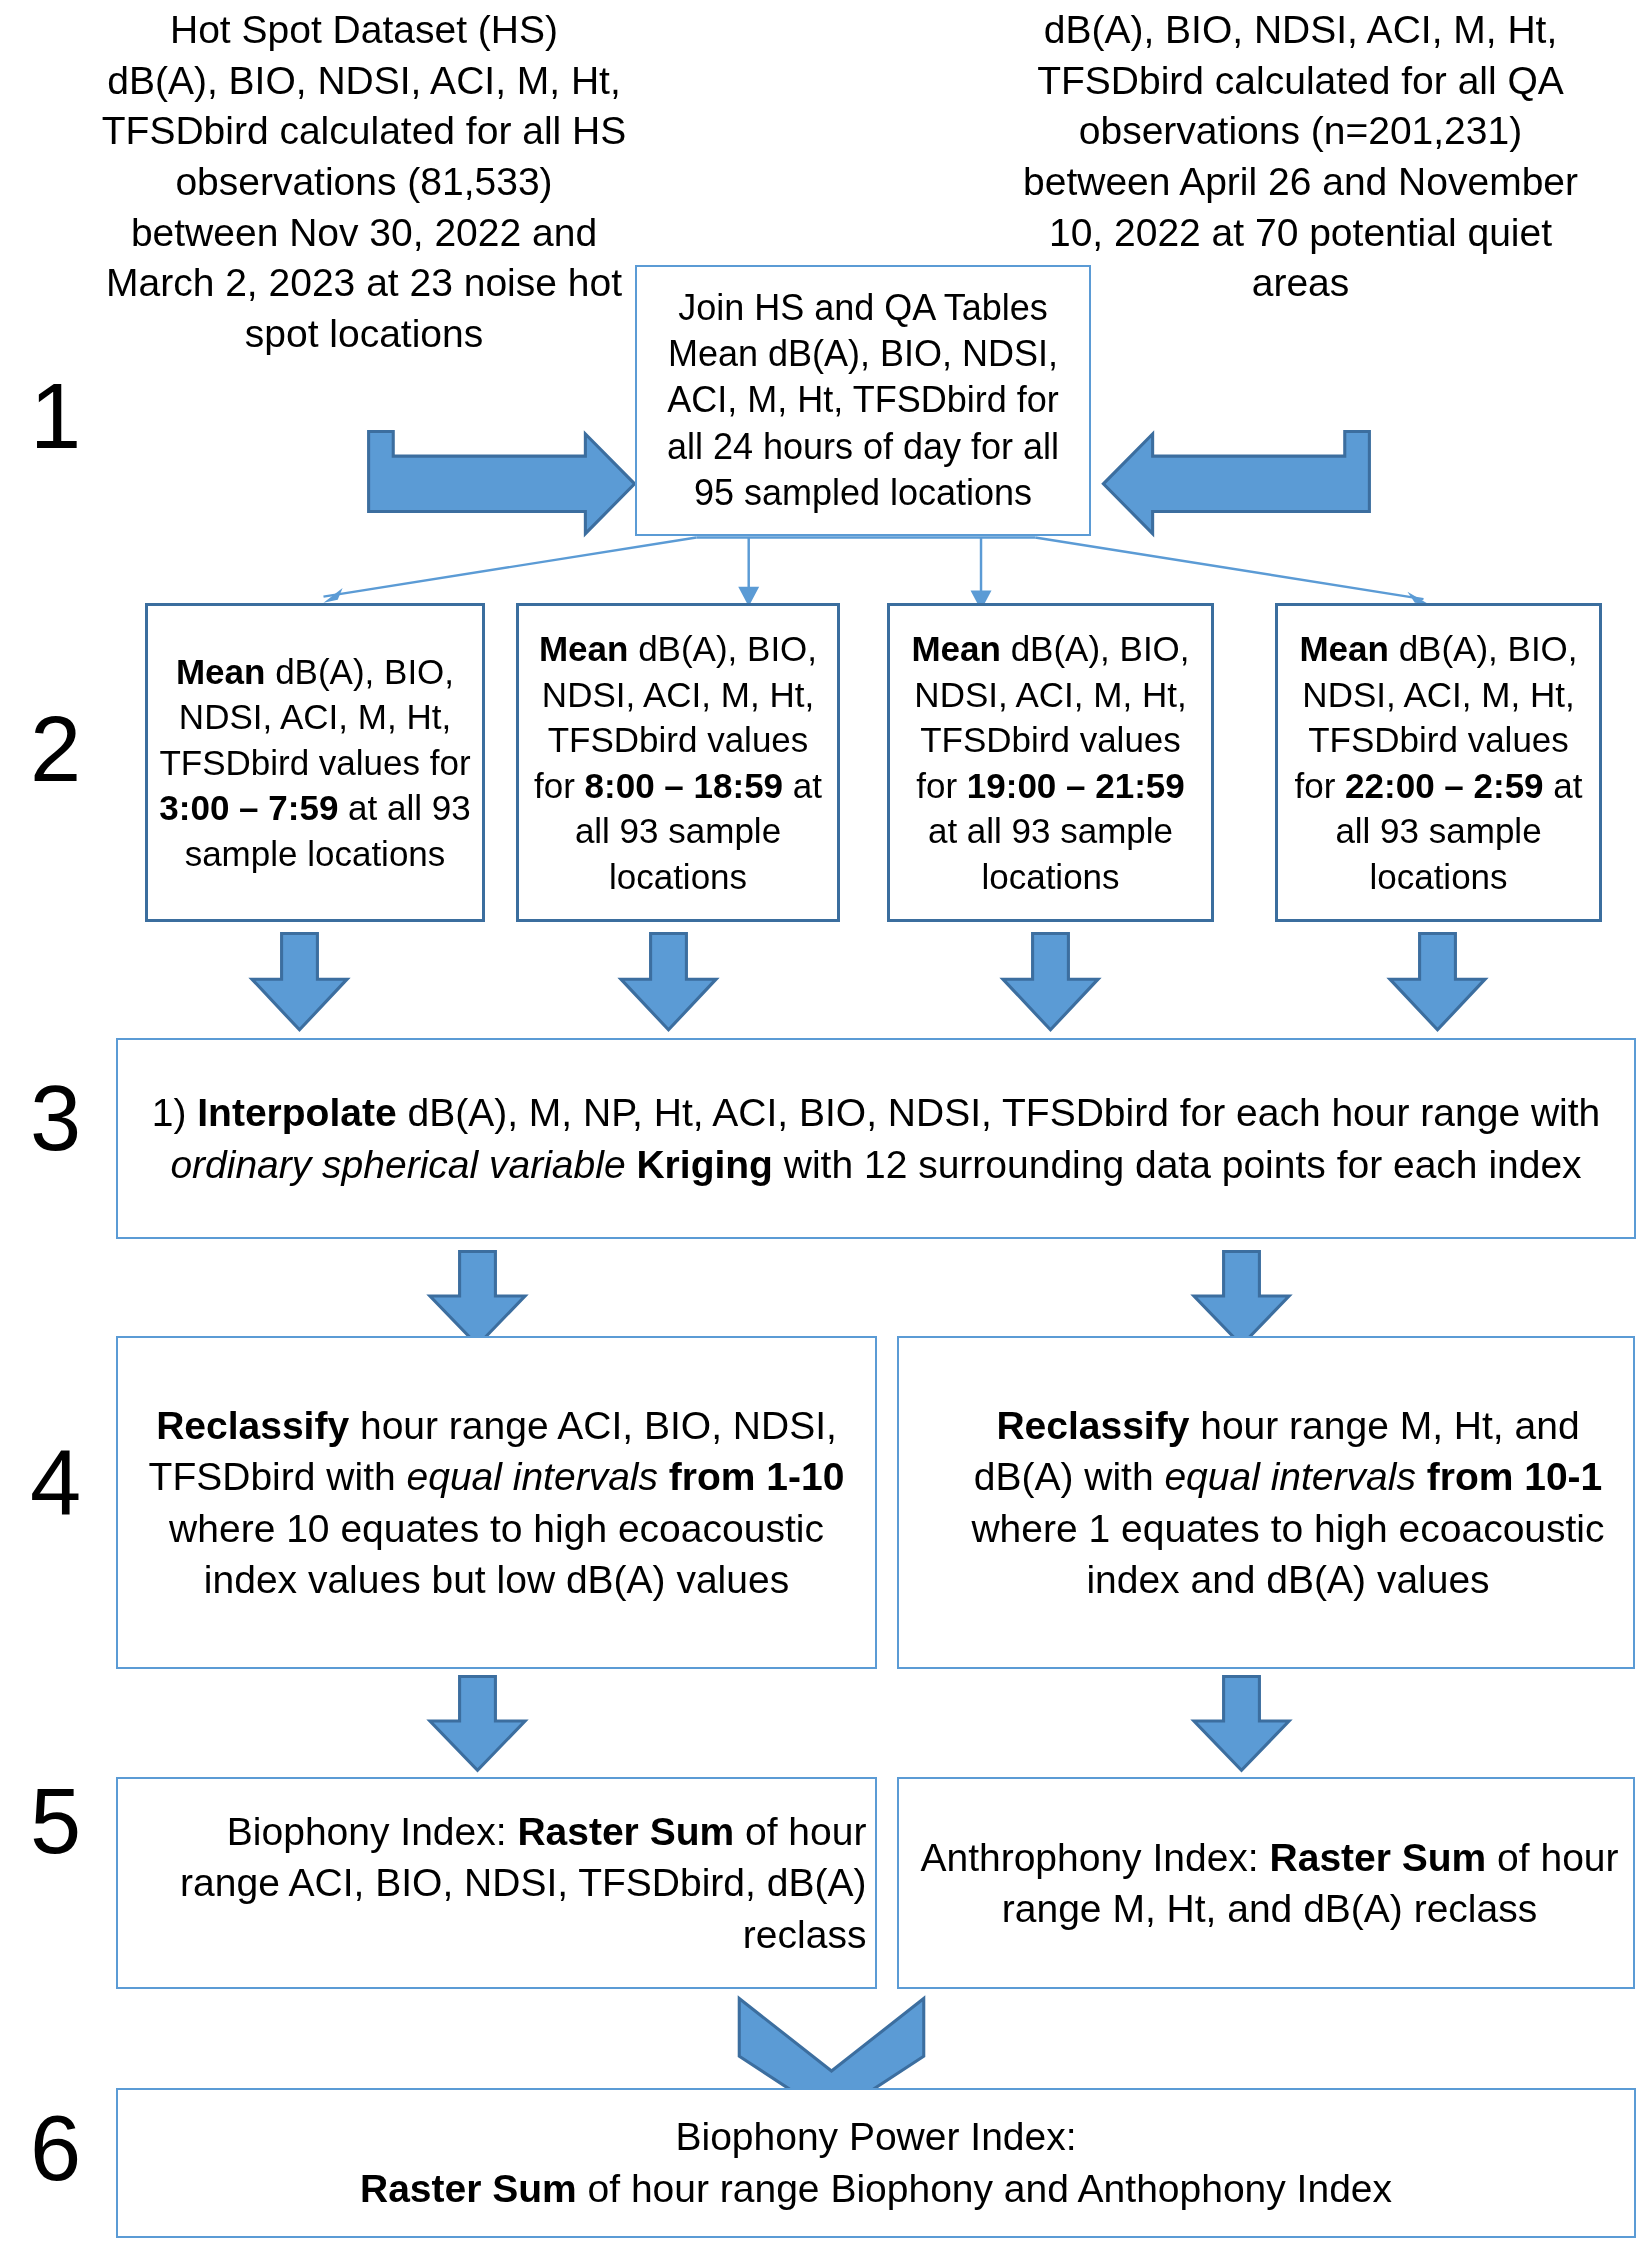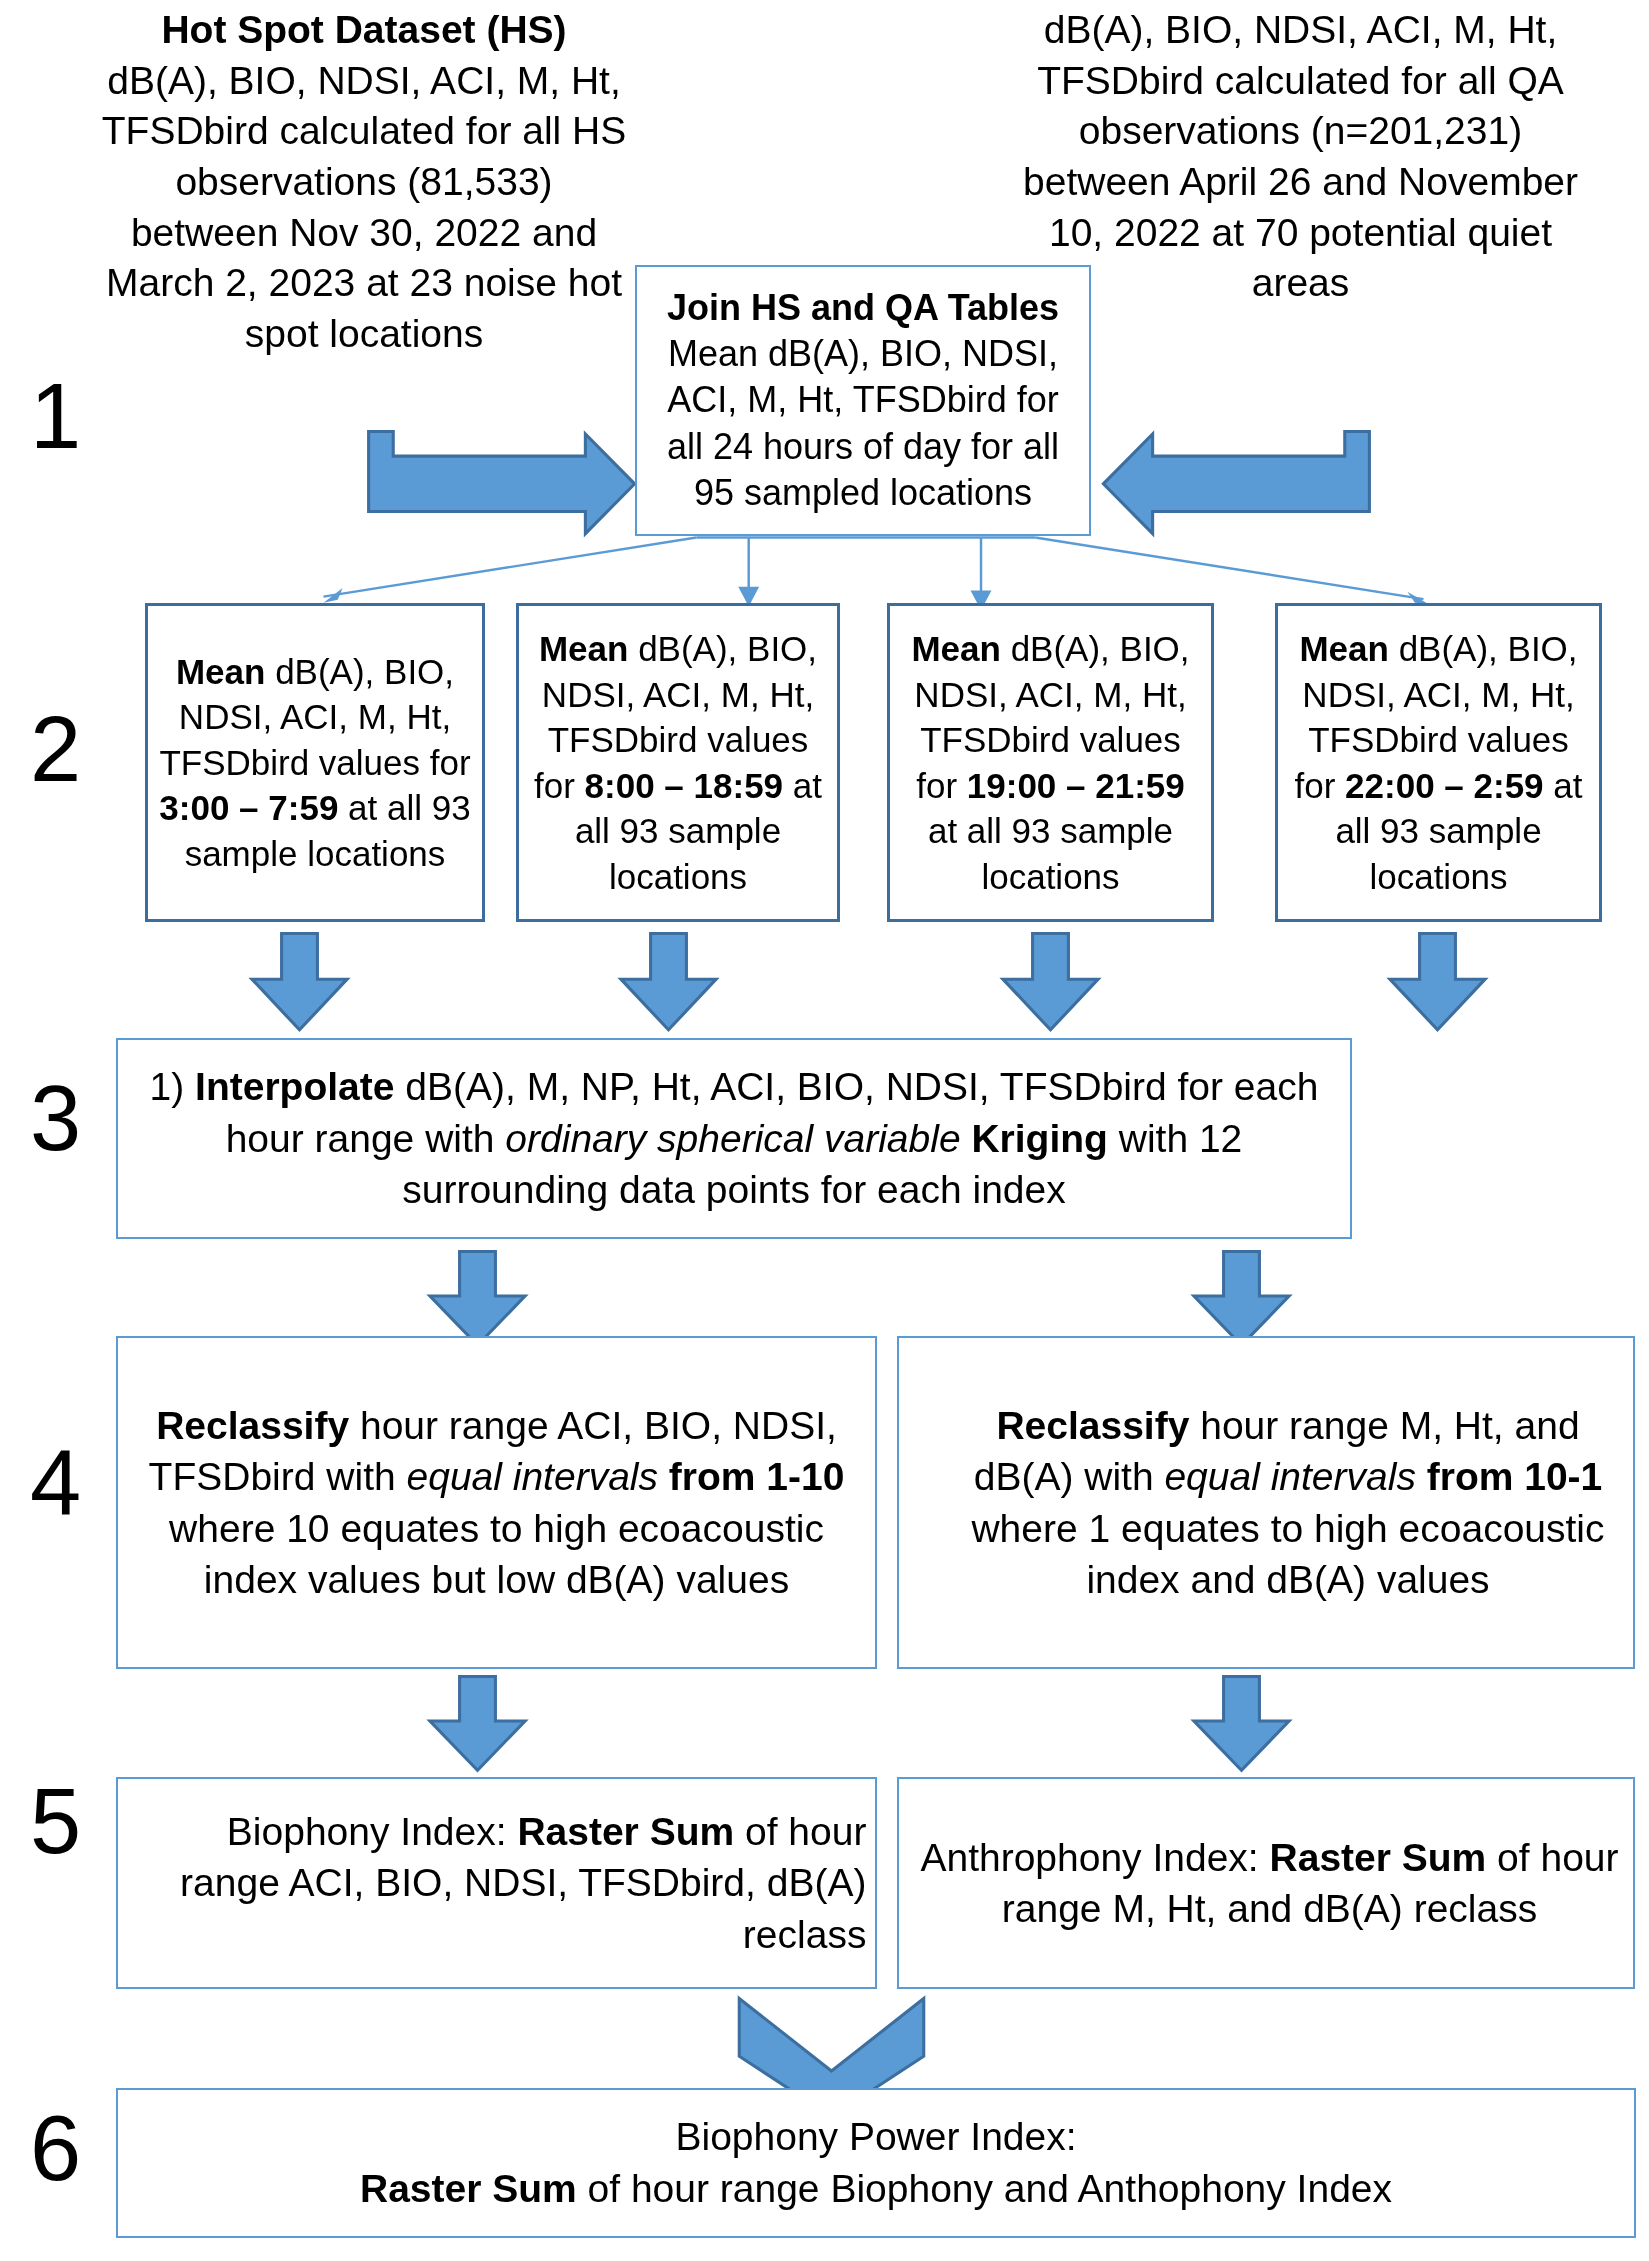--- a/index.html
+++ b/index.html
@@ -20,21 +20,21 @@
     border:2.5px solid #5B9BD5;background:#ffffff;
     display:flex;align-items:center;justify-content:center;
     text-align:center;
   }
   .box.thick{border:3.7px solid #3B6E9E;}
   .box .txt{width:100%;padding:0 8.6px;}
   
   .plaintext{
     position:absolute;text-align:center;box-sizing:border-box;
   }
-  .ttl{font-weight:bold;}
+  .ttl{font-weight:normal;}
   .em{font-style:italic;}
   .b{font-weight:bold;}
   
   .arrow-fill{fill:#5B9BD5;stroke:#3C6E9F;stroke-width:5;}
   .arrow-thin{stroke:#5B9BD5;stroke-width:4;fill:none;}
   .arrow-thin-head{fill:#5B9BD5;}
   svg{position:absolute;overflow:visible;}
 </style>
 </head>
 <body>
@@ -117,21 +117,21 @@
 <svg style="left:616px;top:931px;" width="105" height="105" viewBox="0 0 170 170">
   <polygon class="arrow-fill" points="56,4 114,4 114,78 162,78 85,160 8,78 56,78"></polygon>
 </svg>
 <svg style="left:998px;top:931px;" width="105" height="105" viewBox="0 0 170 170">
   <polygon class="arrow-fill" points="56,4 114,4 114,78 162,78 85,160 8,78 56,78"></polygon>
 </svg>
 <svg style="left:1385px;top:931px;" width="105" height="105" viewBox="0 0 170 170">
   <polygon class="arrow-fill" points="56,4 114,4 114,78 162,78 85,160 8,78 56,78"></polygon>
 </svg>
 
-<div class="box" style="left:116px;top:1038px;width:1236px;height:201px;">
+<div class="box" style="left:116px;top:1038px;width:1520px;height:201px;">
   <div class="txt" style="font-size:39px;line-height:1.32;">
     <span>1) </span><span class="b">Interpolate</span><span> dB(A), M, NP, Ht, ACI, BIO, NDSI, TFSDbird for each hour range with </span><span class="em">ordinary spherical variable</span><span> </span><span class="b">Kriging</span><span> with 12 surrounding data points for each index</span>
   </div>
 </div>
 
 <svg style="left:425px;top:1249px;" width="105" height="102" viewBox="0 0 170 165">
   <polygon class="arrow-fill" points="56,4 114,4 114,76 162,76 85,156 8,76 56,76"></polygon>
 </svg>
 <svg style="left:1189px;top:1249px;" width="105" height="102" viewBox="0 0 170 165">
   <polygon class="arrow-fill" points="56,4 114,4 114,76 162,76 85,156 8,76 56,76"></polygon>

